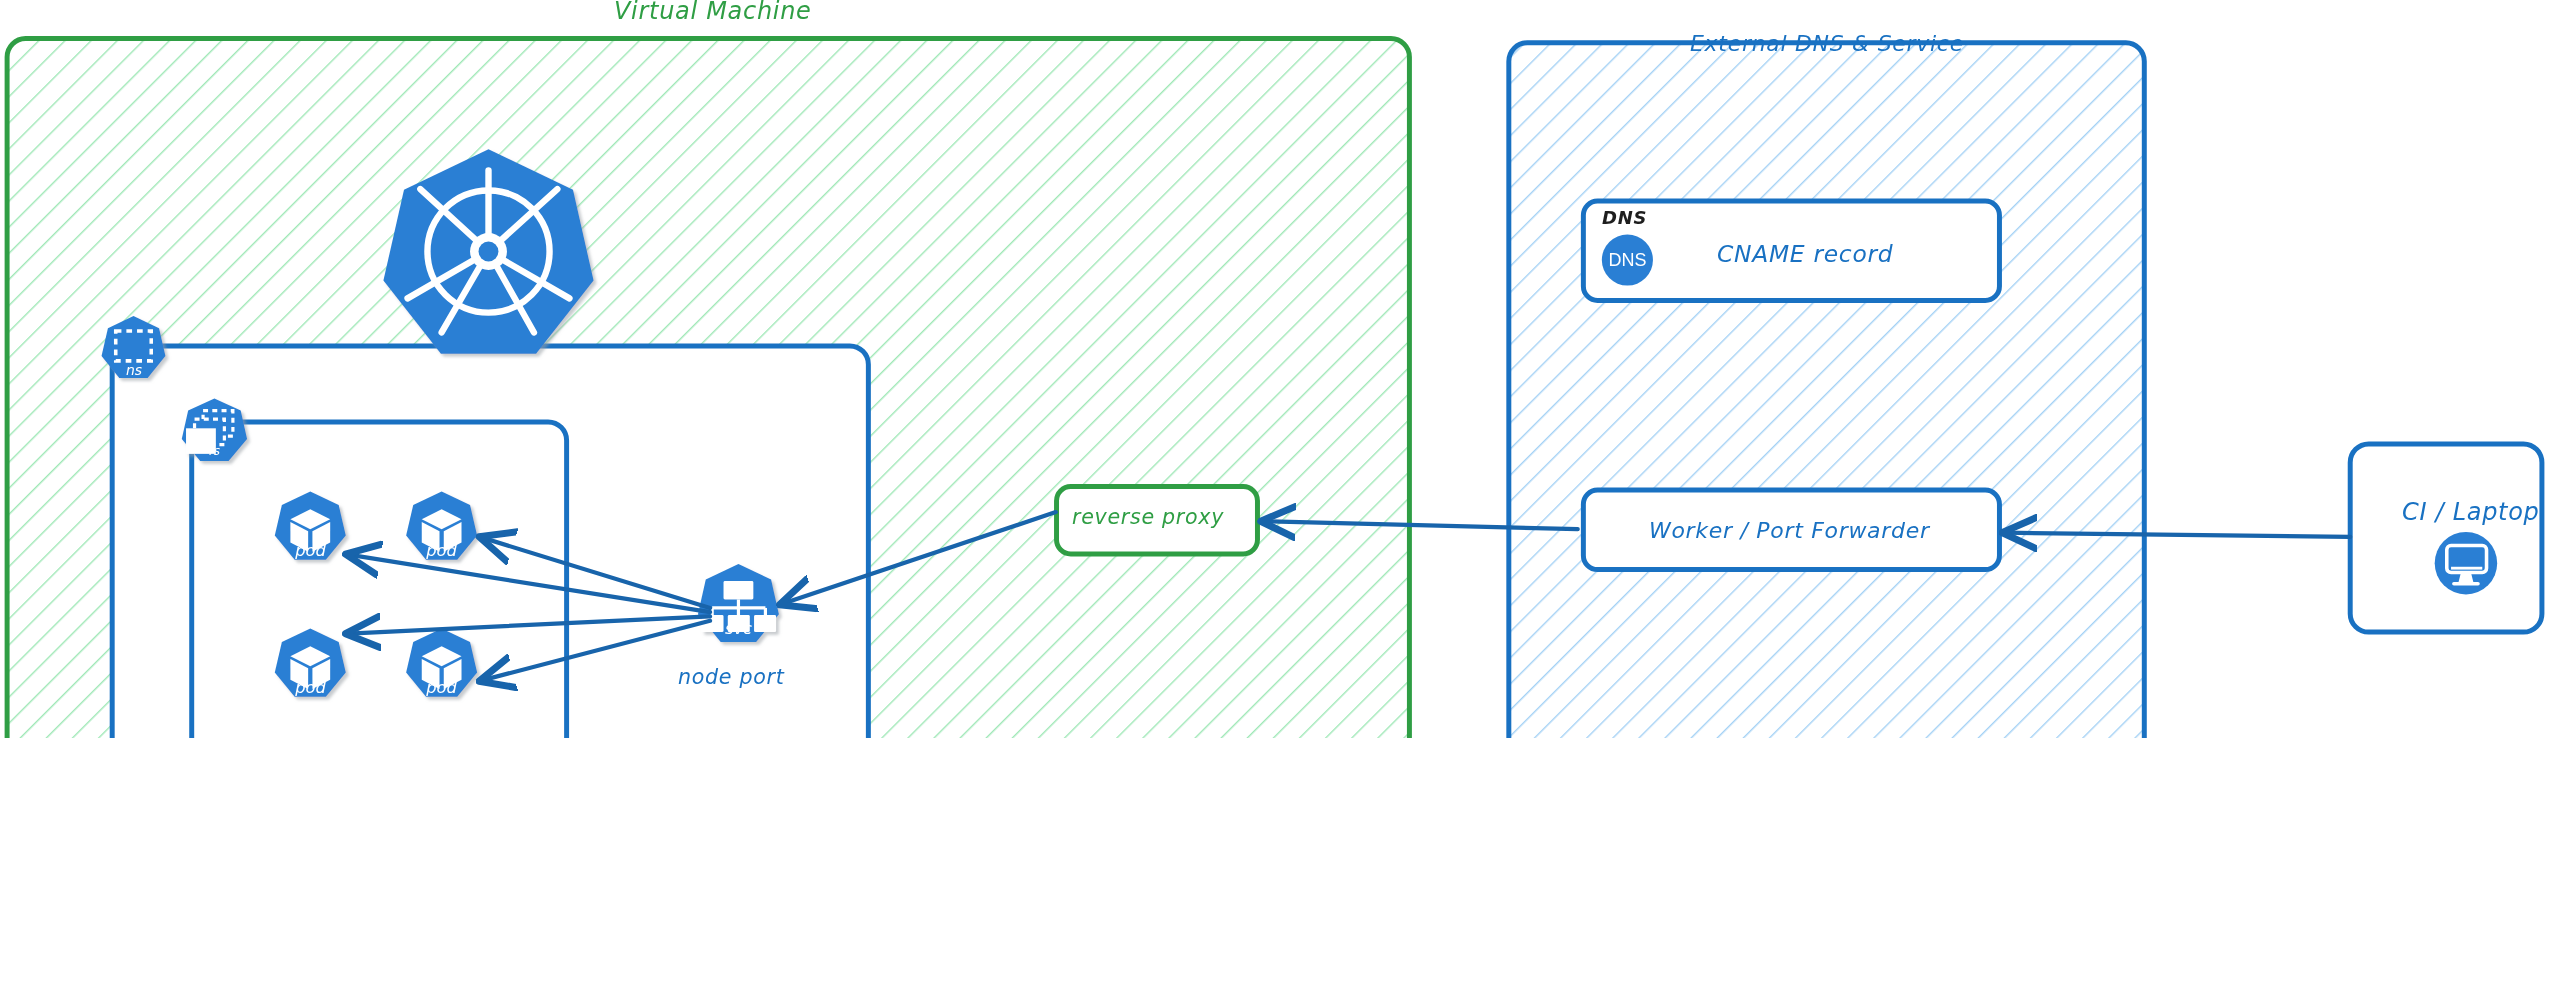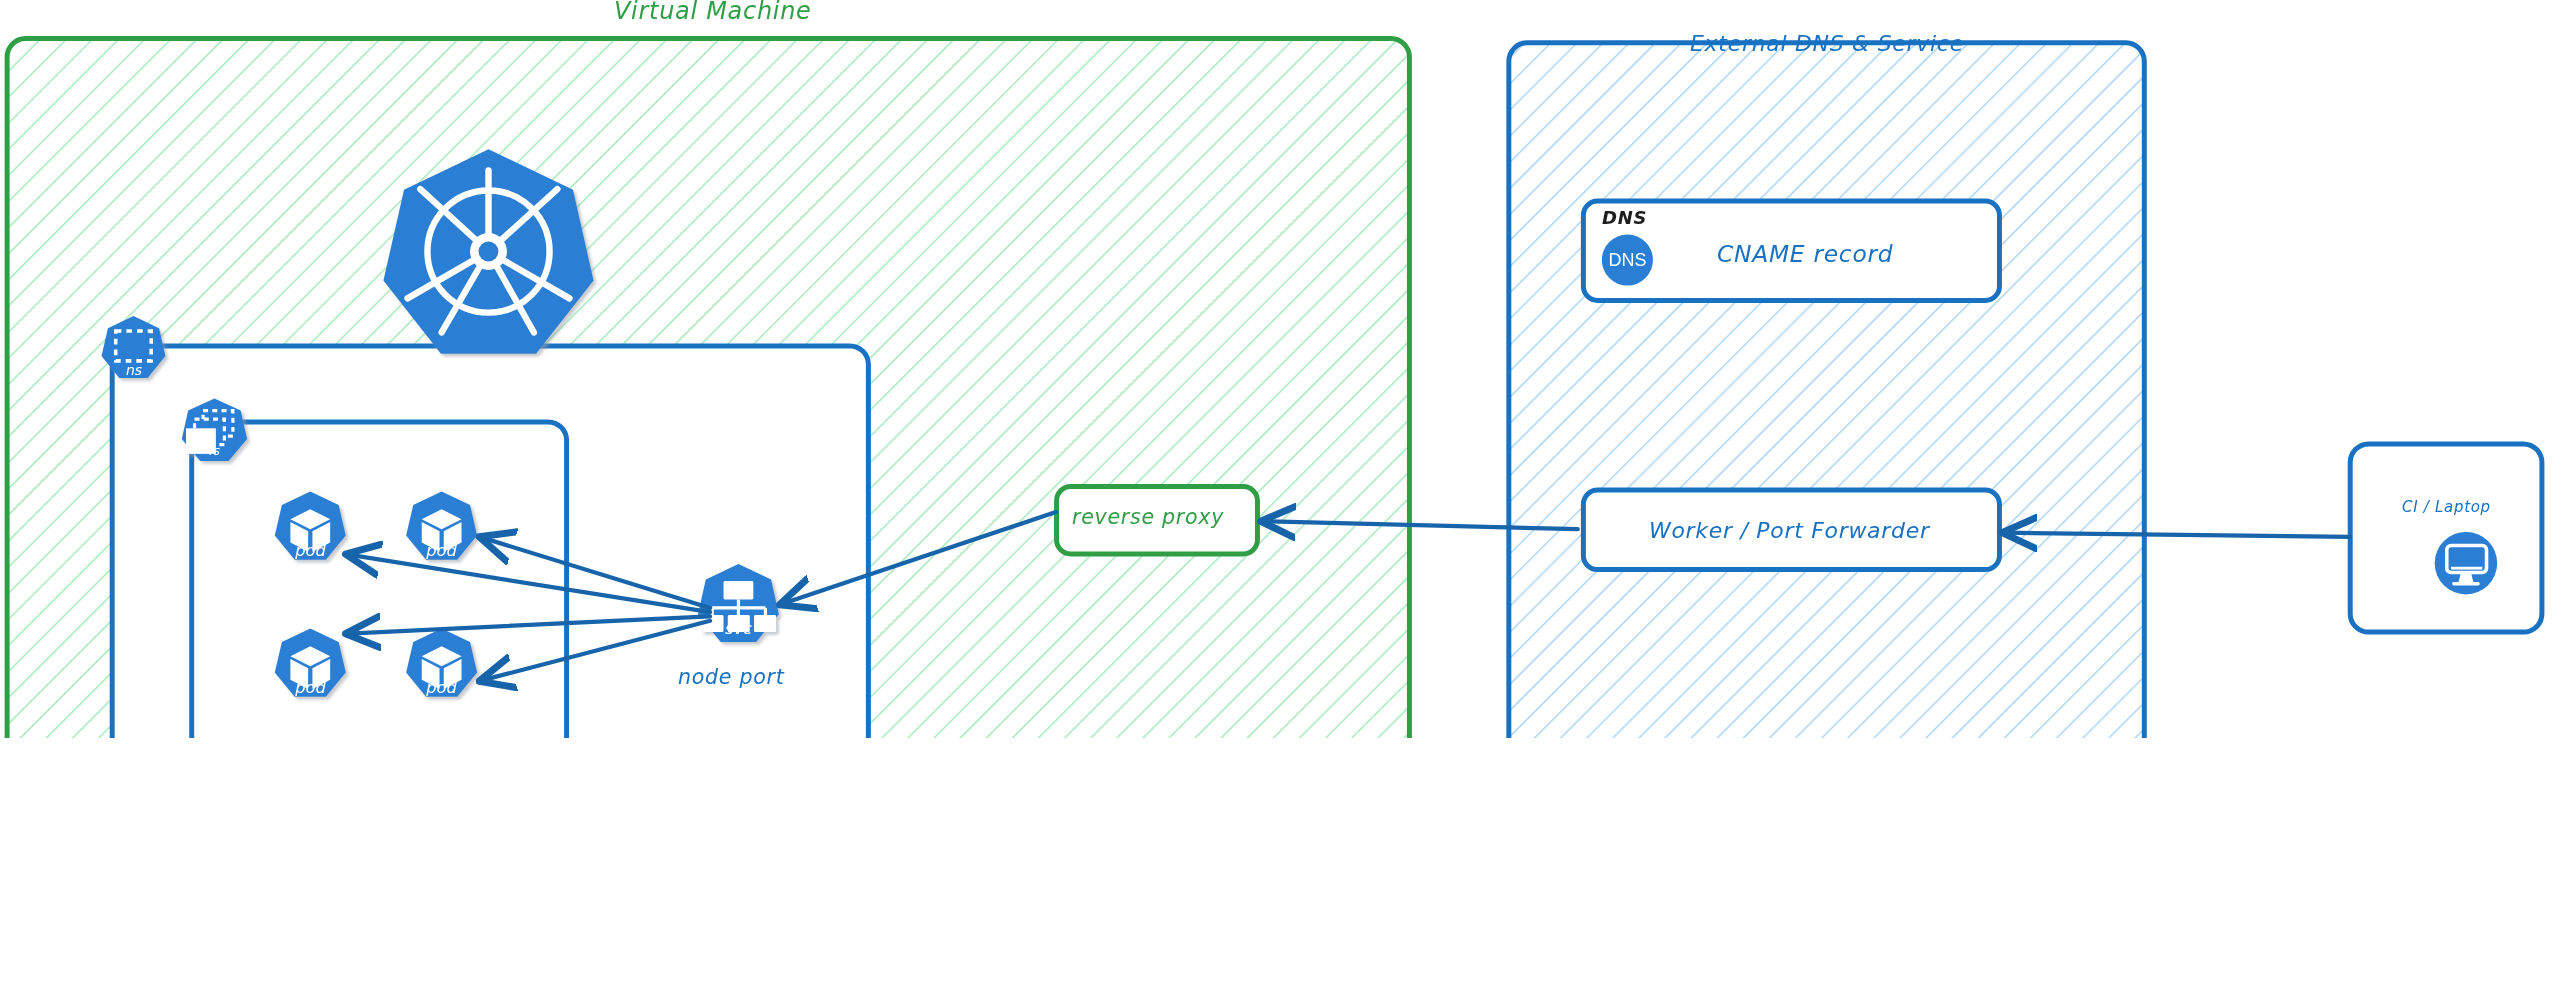--- a/index.html
+++ b/index.html
@@ -262,16 +262,16 @@
   <div class="lbl hand txt-green" style="left:1072px; top:505px; font-size:20.6px;">reverse proxy</div>
 
   <div class="lbl hand txt-black" style="left:1602px; top:207px; font-size:18px; font-weight:bold;">DNS</div>
 
   <div class="dns-badge-text" style="left:1602px; top:250px; width:51px; font-size:18px;">DNS</div>
 
   <div class="lbl hand txt-blue" style="left:1717px; top:240px; font-size:23.4px;">CNAME record</div>
 
   <div class="lbl hand txt-blue" style="left:1649px; top:518px; font-size:22px;">Worker / Port Forwarder</div>
 
-  <div class="lbl hand txt-blue" style="left:2402px; top:498px; font-size:15px;">CI / Laptop</div>
+  <div class="lbl hand txt-blue" style="left:2402px; top:498px; font-size:24px;">CI / Laptop</div>
 
 </div>
 
 
 </body></html>

